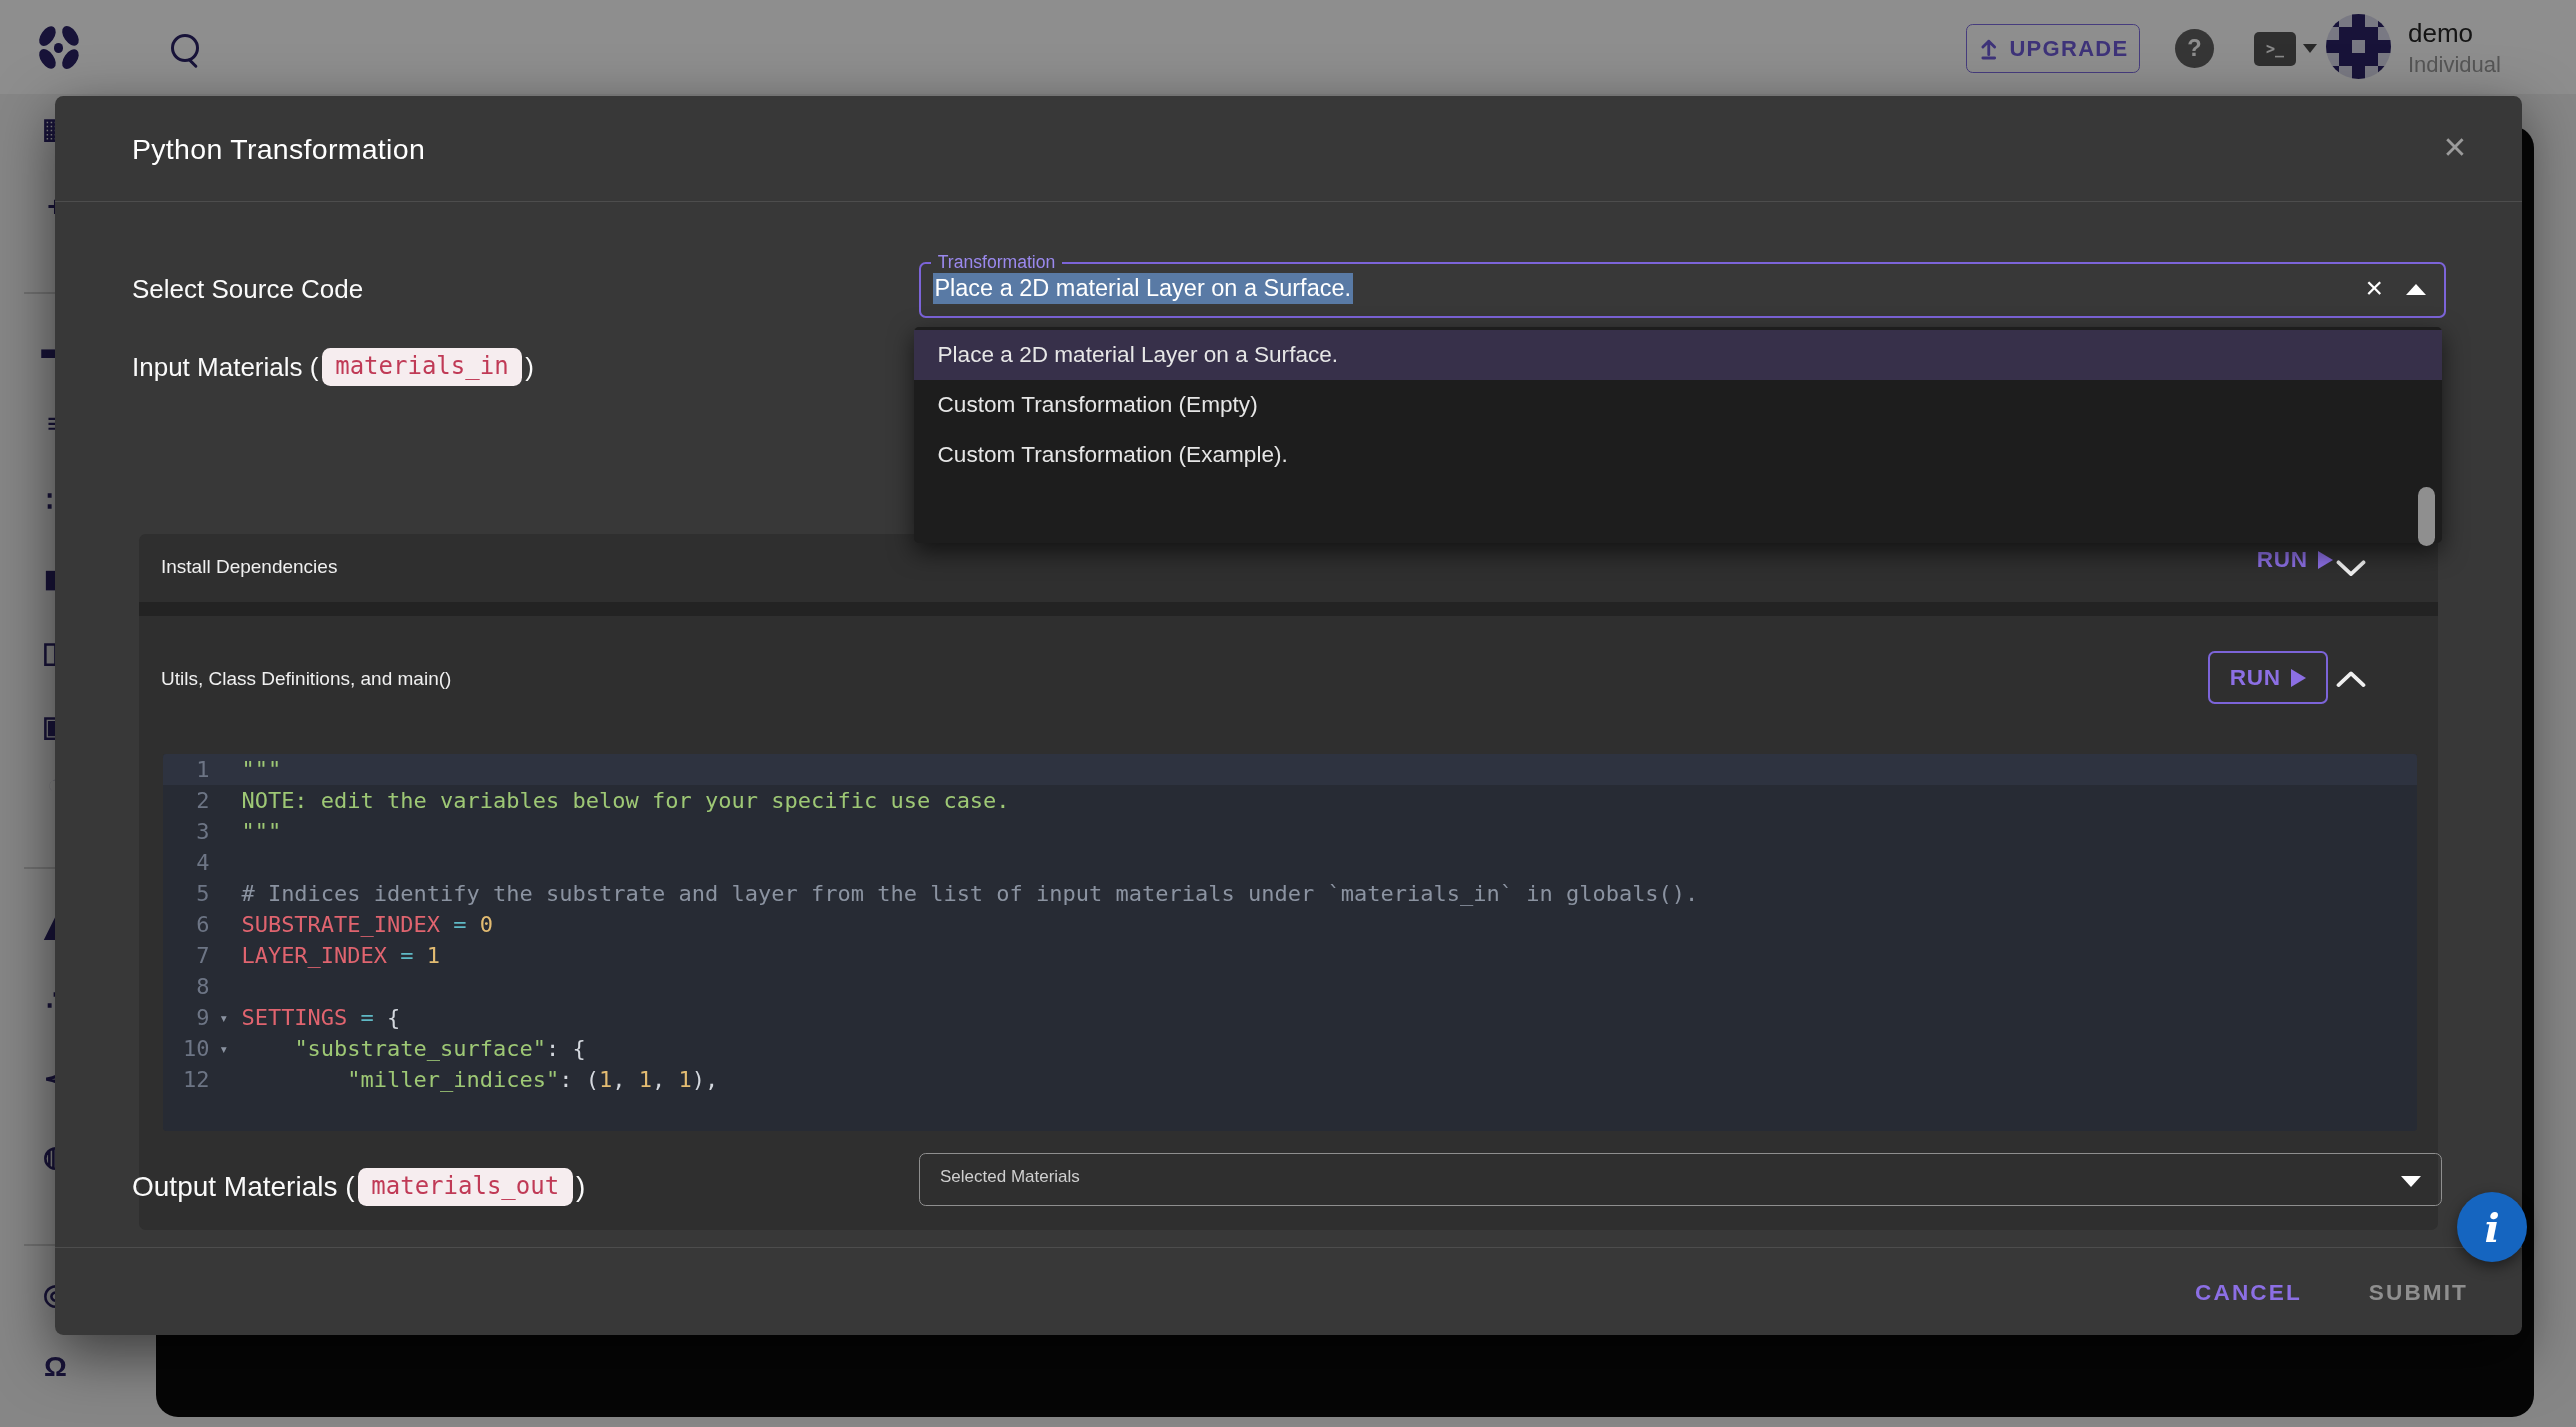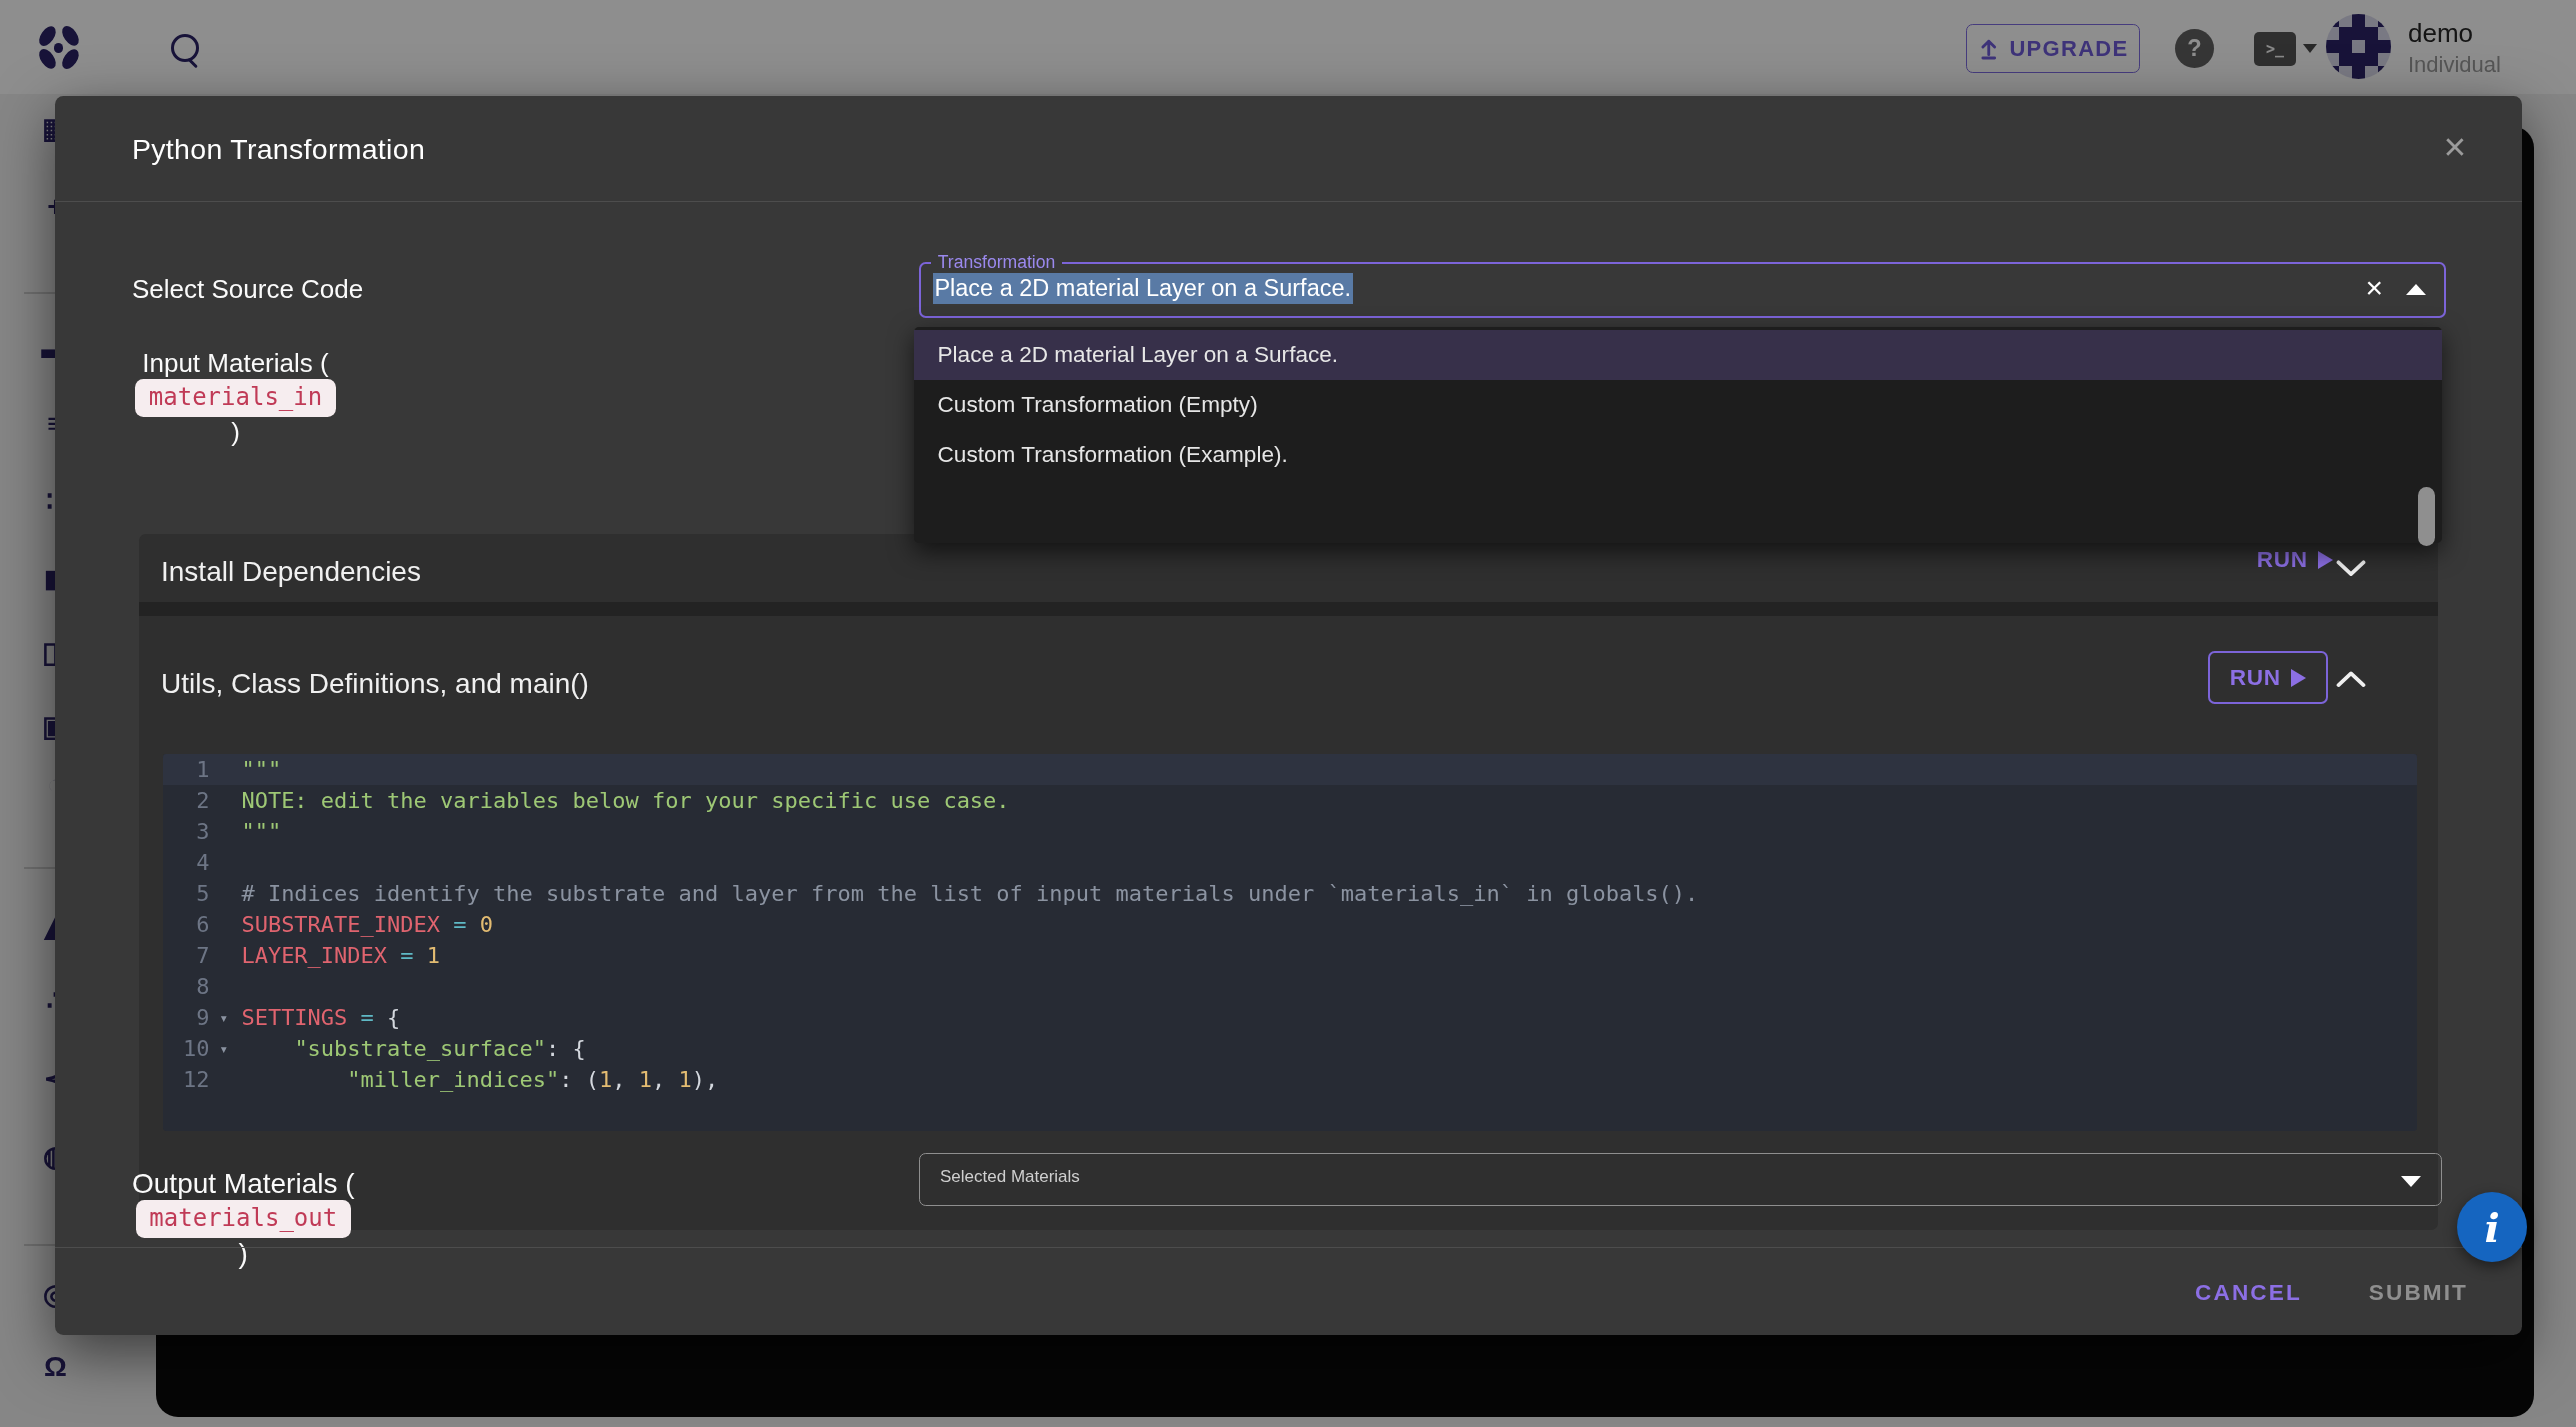--- a/index.html
+++ b/index.html
@@ -36,21 +36,21 @@
   .content-panel{position:absolute;left:156px;top:126px;width:2378px;height:1291px;background:#0c0c0c;border-radius:22px;}
   
   .backdrop{position:absolute;inset:0;background:rgba(0,0,0,0.44);z-index:10;}
   
   .modal{position:absolute;left:55px;top:96px;width:2467px;height:1239px;background:#383838;border-radius:8.4px;
     box-shadow:0 18.4px 59px rgba(0,0,0,0.55);z-index:20;color:#fff;}
   .m-title{position:absolute;left:77px;top:37px;font-size:28.5px;font-weight:500;letter-spacing:0.3px;color:#fff;}
   .m-close{position:absolute;left:2380px;top:30px;width:40px;height:40px;color:#9b9b9b;font-size:39px;line-height:39px;text-align:center;cursor:pointer;background:none;border:none;}
   .m-hdiv{position:absolute;left:0;top:105px;width:100%;height:0.8px;background:#4d4d4d;}
   .lbl-source{position:absolute;left:77px;top:178px;font-size:26px;color:#fafafa;}
-  .mat-row{position:absolute;left:77px;display:flex;align-items:center;font-size:26px;color:#fafafa;flex-direction:column;}
+  .mat-row{position:absolute;left:77px;display:flex;align-items:center;font-size:26px;color:#fafafa;}
   .mat-in{top:252px;}
   .mat-out{top:1072px;font-size:28px;}
   .chip{display:inline-block;margin:0 3.4px;padding:4.2px 13.4px 5.9px;border-radius:8.4px;background:var(--chip-bg);
     color:var(--chip-text);font-family:"DejaVu Sans Mono",monospace;font-size:24px;}
   
   .tsel{position:absolute;left:864px;top:166px;width:1523px;height:52px;border:2.5px solid var(--accent-border);border-radius:6.7px;background:#383838;}
   .tsel-label{position:absolute;left:10px;top:-11.7px;padding:0 6.7px;background:#383838;color:#9b89ee;font-size:17.6px;}
   .tsel-value{position:absolute;left:11.7px;top:11px;font-size:23.5px;color:#fff;}
   .tsel-value span{background:var(--selection);padding:1.7px 1.7px 3.4px 1.7px;}
   .tsel-clear{position:absolute;right:55px;top:8.4px;color:#fff;font-size:30px;background:none;border:none;line-height:30px;}
@@ -59,21 +59,21 @@
   .menu{position:absolute;left:914px;top:327px;width:1528px;height:216px;background:#1d1d1d;border-radius:5px;
     box-shadow:0 8.4px 25px rgba(0,0,0,0.6);z-index:30;padding-top:2.5px;box-sizing:border-box;}
   .menu-item{height:50px;display:flex;align-items:center;padding-left:23.5px;font-size:22.6px;color:#e6e6e6;cursor:pointer;}
   .menu-item.sel{background:var(--menu-highlight);}
   .menu-thumb{position:absolute;right:6.7px;bottom:-3.4px;width:17px;height:59px;border-radius:8.4px;background:#8f8f8f;}
   
   .card{position:absolute;left:84px;width:2299px;background:#2f2f2f;}
   .card1{top:438px;height:68px;border-radius:6.7px 6.7px 0 0;}
   .seam{position:absolute;left:84px;top:506px;width:2299px;height:14.3px;background:#232323;}
   .card2{top:520px;height:614px;border-radius:0 0 6.7px 6.7px;}
-  .card-title{position:absolute;left:22px;font-size:28px;color:#f0f0f0;}
+  .card-title{position:absolute;left:22px;font-size:19px;color:#f0f0f0;}
   .run{display:flex;align-items:center;gap:10px;color:var(--accent);font-size:22.6px;font-weight:bold;letter-spacing:0.8px;background:none;border:none;}
   .play{width:0;height:0;border-top:9.2px solid transparent;border-bottom:9.2px solid transparent;border-left:15px solid var(--accent);}
   .run1{position:absolute;right:99px;top:11.7px;}
   .run2{position:absolute;right:110px;top:35px;height:53px;padding:0 20px;border:2.5px solid var(--accent-border);border-radius:6.7px;}
   .chev{position:absolute;right:72px;width:30px;height:18.4px;}
   
   .code{position:absolute;left:23.5px;top:138px;width:2254px;height:377px;background:#272b34;border-radius:3.4px;
     font-family:"DejaVu Sans Mono",monospace;font-size:22px;overflow:hidden;}
   .cl{height:31px;display:flex;align-items:center;white-space:pre;}
   .cl.active{background:#2e3340;}

